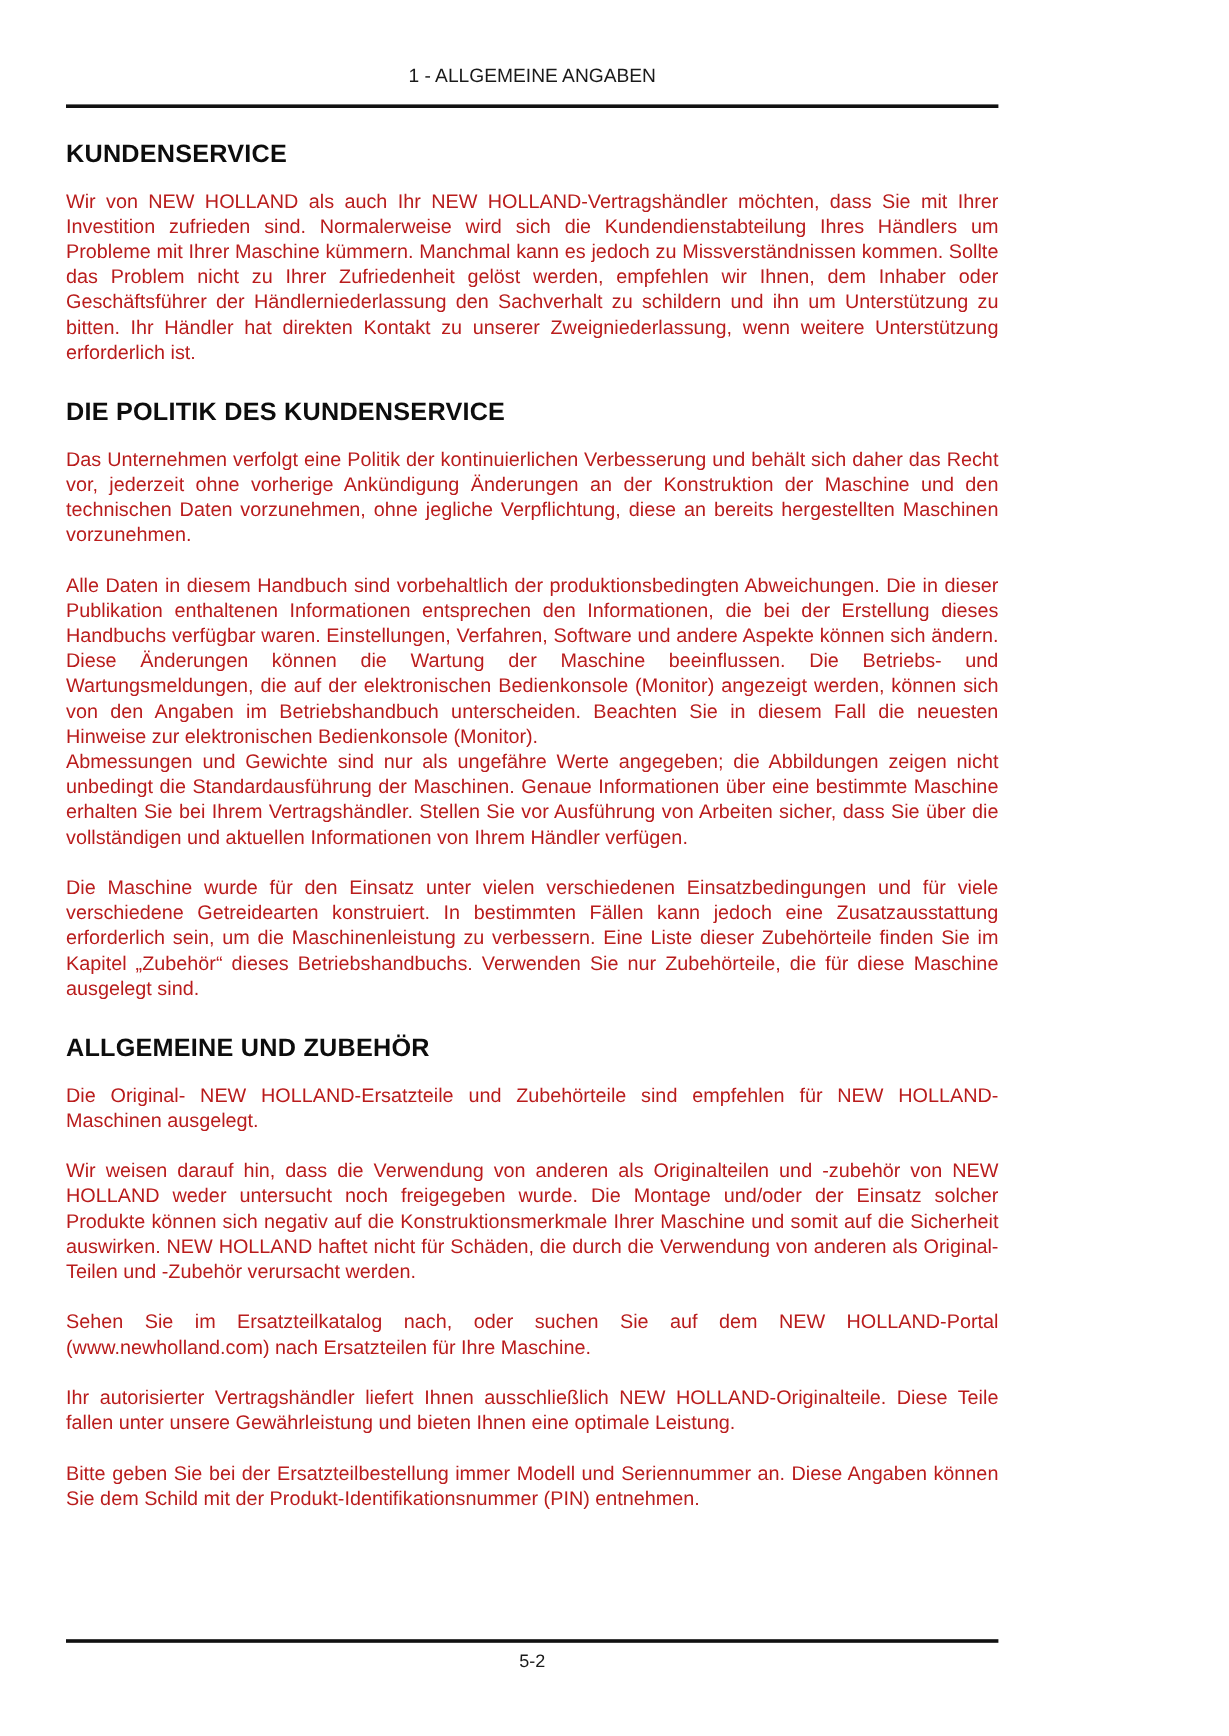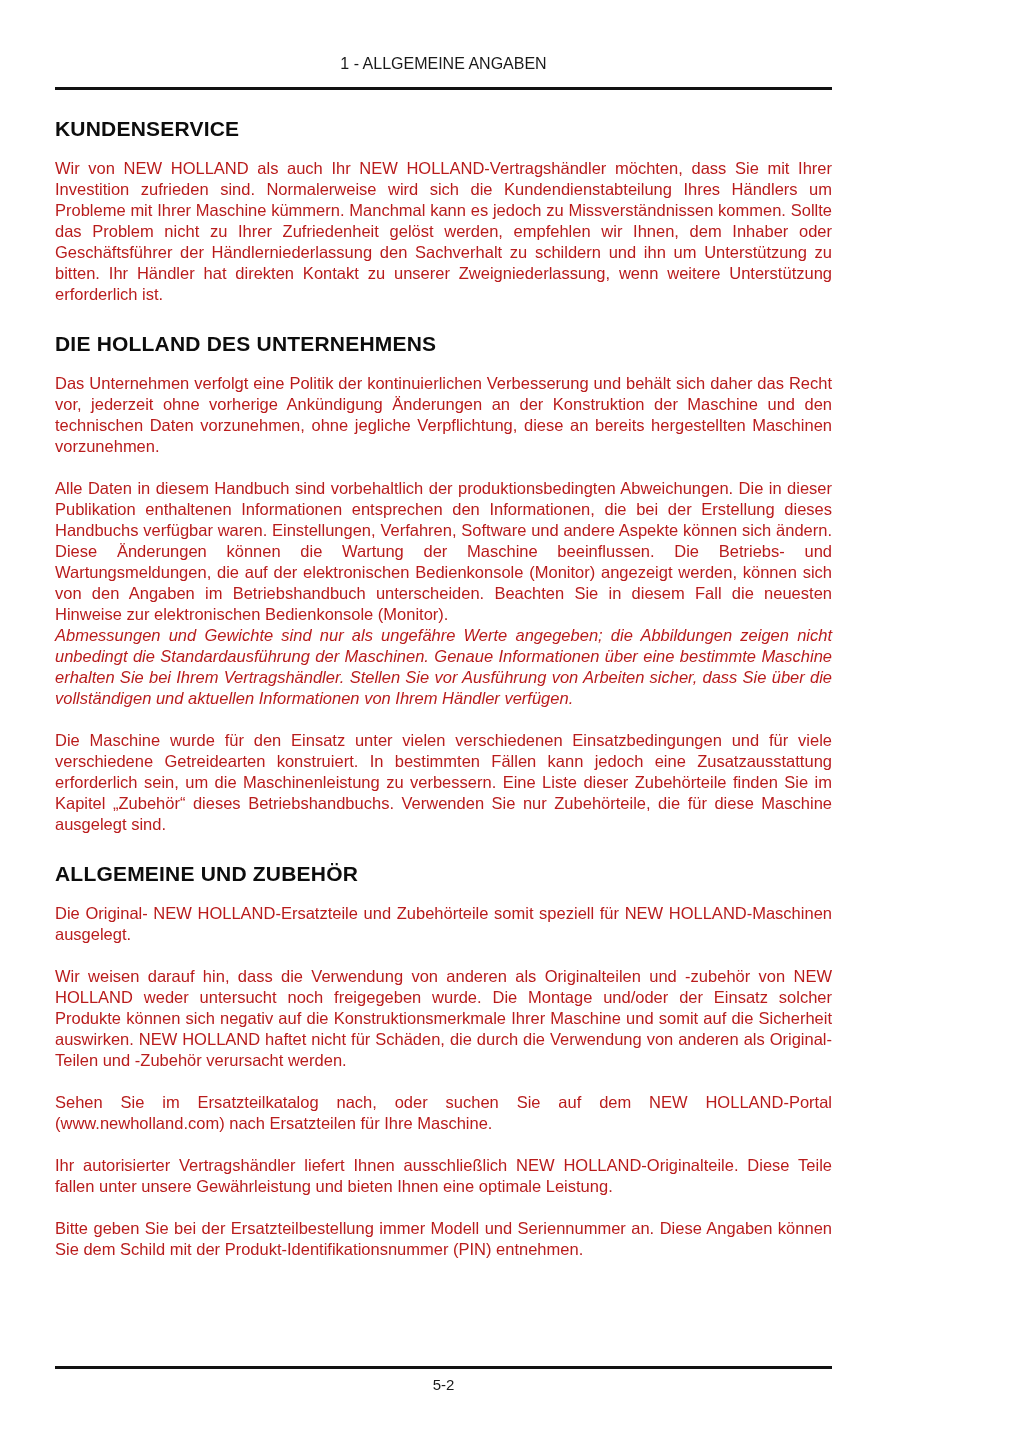--- a/index.html
+++ b/index.html
@@ -43,21 +43,20 @@
   }
   .content p {
     font-size: 16.5px;
     line-height: 21px;
     margin: 0 0 21px 0;
     text-align: justify;
     color: #b91c1c;
   }
   .content p.attached {
     margin-top: -21px; 
-    font-style: italic;
   }
   .footer {
     position: absolute;
     left: 55px;
     right: 92px;
     top: 1366px;
   }
   .footer-rule {
     height: 3px;
     background: #111111;
@@ -80,33 +79,33 @@
   </div>
 
   <div class="content">
 
     <section>
       <h2>KUNDENSERVICE</h2>
       <p>Wir von NEW HOLLAND als auch Ihr NEW HOLLAND-Vertragshändler möchten, dass Sie mit Ihrer Investition zufrieden sind. Normalerweise wird sich die Kundendienstabteilung Ihres Händlers um Probleme mit Ihrer Maschine kümmern. Manchmal kann es jedoch zu Missverständnissen kommen. Sollte das Problem nicht zu Ihrer Zufriedenheit gelöst werden, empfehlen wir Ihnen, dem Inhaber oder Geschäftsführer der Händlerniederlassung den Sachverhalt zu schildern und ihn um Unterstützung zu bitten. Ihr Händler hat direkten Kontakt zu unserer Zweigniederlassung, wenn weitere Unterstützung erforderlich ist.</p>
     </section>
 
     <section>
-      <h2>DIE HOLLAND DES UNTERNEHMENS</h2>
+      <h2>DIE POLITIK DES KUNDENSERVICE</h2>
       <p>Das Unternehmen verfolgt eine Politik der kontinuierlichen Verbesserung und behält sich daher das Recht vor, jederzeit ohne vorherige Ankündigung Änderungen an der Konstruktion der Maschine und den technischen Daten vorzunehmen, ohne jegliche Verpflichtung, diese an bereits hergestellten Maschinen vorzunehmen.</p>
       <p>Alle Daten in diesem Handbuch sind vorbehaltlich der produktionsbedingten Abweichungen. Die in dieser Publikation enthaltenen Informationen entsprechen den Informationen, die bei der Erstellung dieses Handbuchs verfügbar waren. Einstellungen, Verfahren, Software und andere Aspekte können sich ändern. Diese Änderungen können die Wartung der Maschine beeinflussen. Die Betriebs- und Wartungsmeldungen, die auf der elektronischen Bedienkonsole (Monitor) angezeigt werden, können sich von den Angaben im Betriebshandbuch unterscheiden. Beachten Sie in diesem Fall die neuesten Hinweise zur elektronischen Bedienkonsole (Monitor).</p>
       <p class="attached">Abmessungen und Gewichte sind nur als ungefähre Werte angegeben; die Abbildungen zeigen nicht unbedingt die Standardausführung der Maschinen. Genaue Informationen über eine bestimmte Maschine erhalten Sie bei Ihrem Vertragshändler. Stellen Sie vor Ausführung von Arbeiten sicher, dass Sie über die vollständigen und aktuellen Informationen von Ihrem Händler verfügen.</p>
     </section>
 
     <section>
       <p>Die Maschine wurde für den Einsatz unter vielen verschiedenen Einsatzbedingungen und für viele verschiedene Getreidearten konstruiert. In bestimmten Fällen kann jedoch eine Zusatzausstattung erforderlich sein, um die Maschinenleistung zu verbessern. Eine Liste dieser Zubehörteile finden Sie im Kapitel „Zubehör“ dieses Betriebshandbuchs. Verwenden Sie nur Zubehörteile, die für diese Maschine ausgelegt sind.</p>
     </section>
 
     <section>
       <h2>ALLGEMEINE UND ZUBEHÖR</h2>
-      <p>Die Original- NEW HOLLAND-Ersatzteile und Zubehörteile somit speziell für NEW HOLLAND-Maschinen ausgelegt.</p>
+      <p>Die Original- NEW HOLLAND-Ersatzteile und Zubehörteile sind empfehlen für NEW HOLLAND-Maschinen ausgelegt.</p>
       <p>Wir weisen darauf hin, dass die Verwendung von anderen als Originalteilen und -zubehör von NEW HOLLAND weder untersucht noch freigegeben wurde. Die Montage und/oder der Einsatz solcher Produkte können sich negativ auf die Konstruktionsmerkmale Ihrer Maschine und somit auf die Sicherheit auswirken. NEW HOLLAND haftet nicht für Schäden, die durch die Verwendung von anderen als Original-Teilen und -Zubehör verursacht werden.</p>
       <p>Sehen Sie im Ersatzteilkatalog nach, oder suchen Sie auf dem NEW HOLLAND-Portal (www.newholland.com) nach Ersatzteilen für Ihre Maschine.</p>
       <p>Ihr autorisierter Vertragshändler liefert Ihnen ausschließlich NEW HOLLAND-Originalteile. Diese Teile fallen unter unsere Gewährleistung und bieten Ihnen eine optimale Leistung.</p>
       <p>Bitte geben Sie bei der Ersatzteilbestellung immer Modell und Seriennummer an. Diese Angaben können Sie dem Schild mit der Produkt-Identifikationsnummer (PIN) entnehmen.</p>
     </section>
 
   </div>
 
   <div class="footer">
     <div class="footer-rule"></div>

